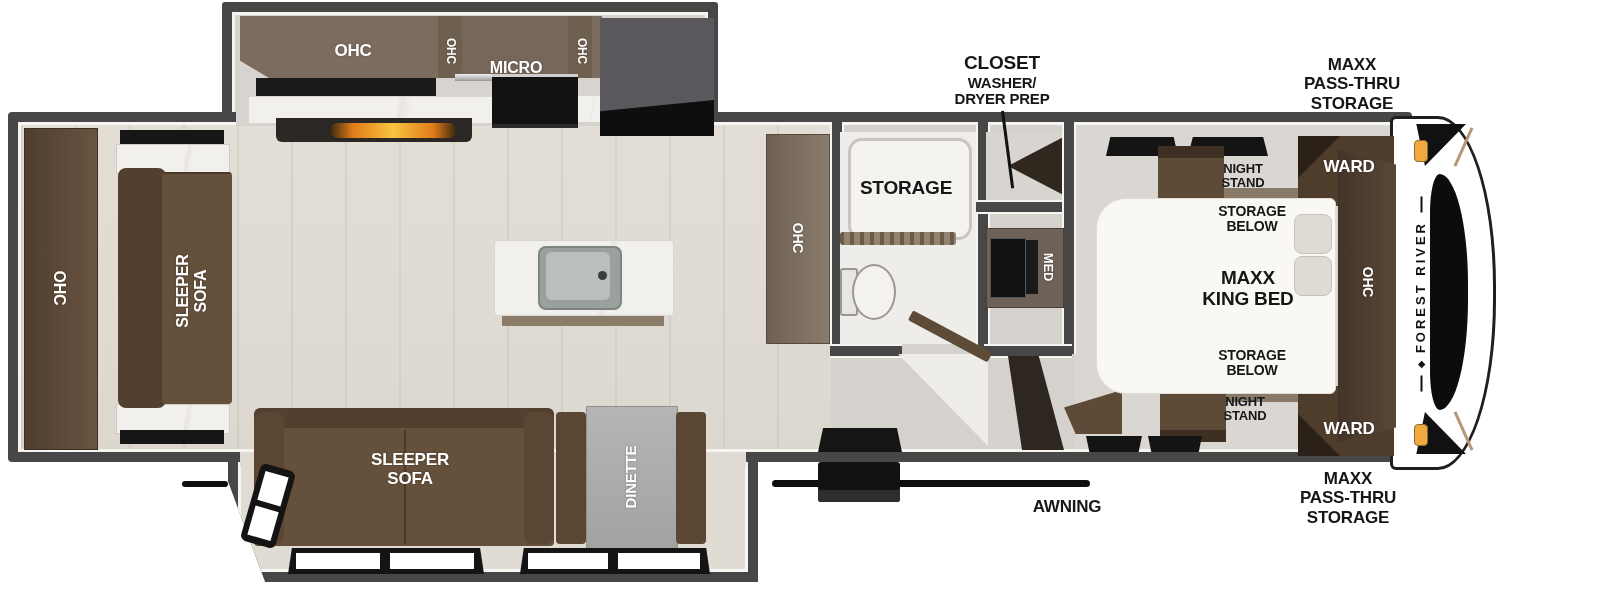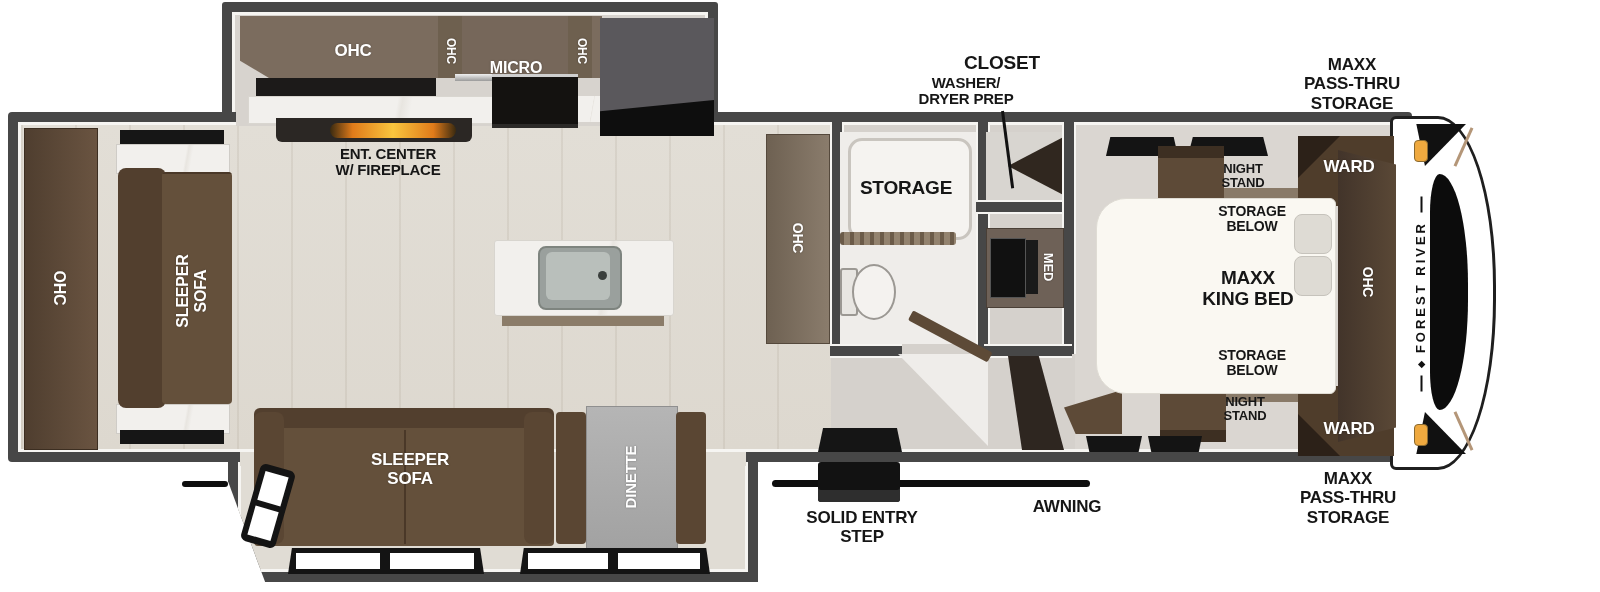--- a/index.html
+++ b/index.html
@@ -82,22 +82,20 @@
   <div class="abs" style="left:276px;top:118px;width:196px;height:24px;background:#2b2724;border-radius:0 0 6px 6px;"></div>
   <div class="abs" style="left:330px;top:123px;width:126px;height:15px;border-radius:8px;
               background:linear-gradient(90deg,#3a2a10,#e07b1a 18%,#f9c53e 50%,#e07b1a 82%,#3a2a10);"></div>
   <div class="abs" style="left:600px;top:18px;width:114px;height:118px;background:#5a585c;"></div>
   <div class="abs" style="left:600px;top:98px;width:114px;height:38px;background:#0e0e0e;clip-path:polygon(0 35%,100% 5%,100% 100%,0 100%);"></div>
 
   <div class="lbl wht" style="left:322px;top:40px;width:62px;height:22px;font-size:17px;">OHC</div>
   <div class="lbl wht r90" style="left:428px;top:29px;width:44px;height:44px;font-size:12px;">OHC</div>
   <div class="lbl wht" style="left:482px;top:58px;width:68px;height:20px;font-size:16px;">MICRO</div>
   <div class="lbl wht r90" style="left:559px;top:29px;width:44px;height:44px;font-size:12px;">OHC</div>
-  <div class="lbl blk" style="left:318px;top:145px;width:140px;height:34px;font-size:15px;">ENT. CENTER
-W/ FIREPLACE</div>
 
   <div class="abs" style="left:24px;top:128px;width:72px;height:320px;background:linear-gradient(90deg,#4f3e2f,#6a5441);border:1px solid #3c2e21;"></div>
   <div class="abs" style="left:120px;top:130px;width:104px;height:16px;background:#161616;"></div>
   <div class="abs marble" style="left:116px;top:144px;width:112px;height:28px;border:1px solid #cfccc7;"></div>
   <div class="abs marble" style="left:116px;top:404px;width:112px;height:28px;border:1px solid #cfccc7;"></div>
   <div class="abs" style="left:120px;top:430px;width:104px;height:14px;background:#161616;"></div>
   <div class="abs" style="left:118px;top:168px;width:48px;height:240px;background:#523f2e;border-radius:8px;"></div>
   <div class="abs" style="left:162px;top:172px;width:70px;height:232px;background:#64503b;border-radius:4px;
               box-shadow:inset 0 116px 0 -114px #4a3828;"></div>
   <div class="lbl wht r90" style="left:37px;top:266px;width:44px;height:44px;font-size:16px;">OHC</div>
@@ -187,32 +185,30 @@
   <div class="lbl blk" style="left:1188px;top:267px;width:120px;height:44px;font-size:19px;">MAXX
 KING BED</div>
   <div class="lbl blk" style="left:1210px;top:347px;width:84px;height:32px;font-size:14px;">STORAGE
 BELOW</div>
   <div class="lbl blk" style="left:1212px;top:393px;width:66px;height:32px;font-size:13px;">NIGHT
 STAND</div>
   <div class="lbl wht" style="left:1316px;top:418px;width:66px;height:22px;font-size:17px;">WARD</div>
   <div class="lbl wht r90" style="left:1345px;top:260px;width:44px;height:44px;font-size:14px;">OHC</div>
 
   <div class="lbl blk" style="left:940px;top:52px;width:124px;height:22px;font-size:19px;">CLOSET</div>
-  <div class="lbl blk" style="left:904px;top:74px;width:124px;height:34px;font-size:15px;">WASHER/
+  <div class="lbl blk" style="left:940px;top:74px;width:124px;height:34px;font-size:15px;">WASHER/
 DRYER PREP</div>
   <div class="abs" style="left:1001px;top:111px;width:2.5px;height:78px;background:#111;transform:rotate(-7.5deg);transform-origin:top center;"></div>
 
   <div class="lbl blk" style="left:1282px;top:52px;width:140px;height:64px;font-size:17px;line-height:1.13;">MAXX
 PASS-THRU
 STORAGE</div>
   <div class="lbl blk" style="left:1278px;top:466px;width:140px;height:64px;font-size:17px;line-height:1.13;">MAXX
 PASS-THRU
 STORAGE</div>
 
   <div class="abs" style="left:772px;top:480px;width:318px;height:7px;background:#0e0e0e;border-radius:4px;"></div>
   <div class="abs" style="left:182px;top:481px;width:46px;height:6px;background:#0e0e0e;border-radius:3px;"></div>
   <div class="abs" style="left:818px;top:462px;width:82px;height:40px;background:#121212;border-radius:3px;
               box-shadow:inset 0 -12px 0 #2e2e2e;"></div>
-  <div class="lbl blk" style="left:790px;top:506px;width:144px;height:44px;font-size:17px;">SOLID ENTRY
-STEP</div>
   <div class="lbl blk" style="left:1024px;top:497px;width:86px;height:20px;font-size:17px;">AWNING</div>
 
 </div>
 
 </body></html>

